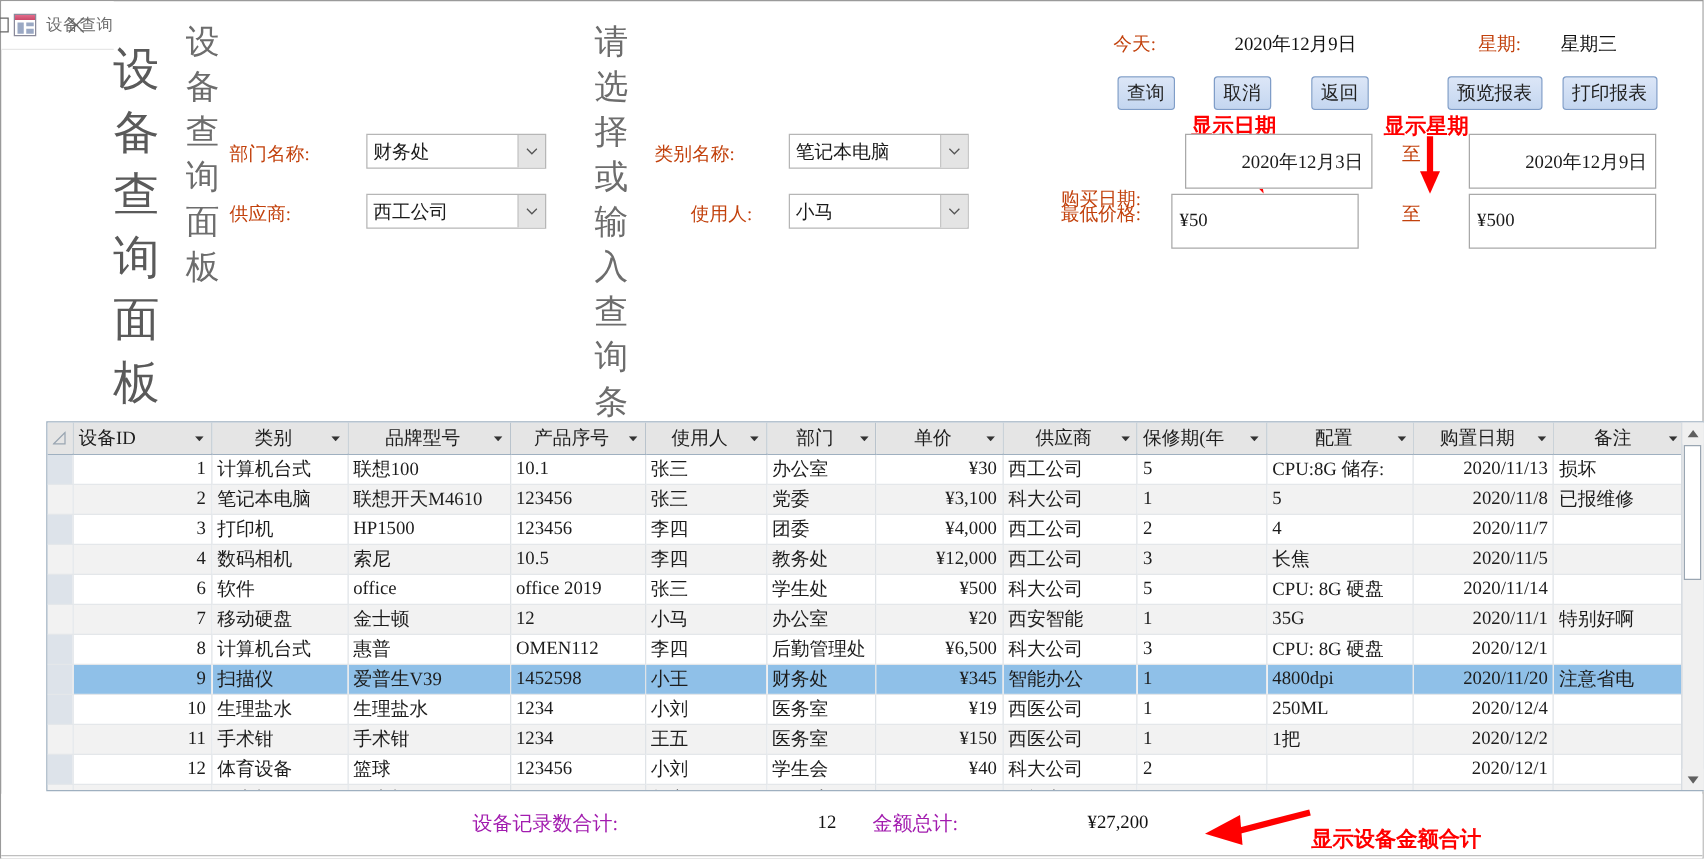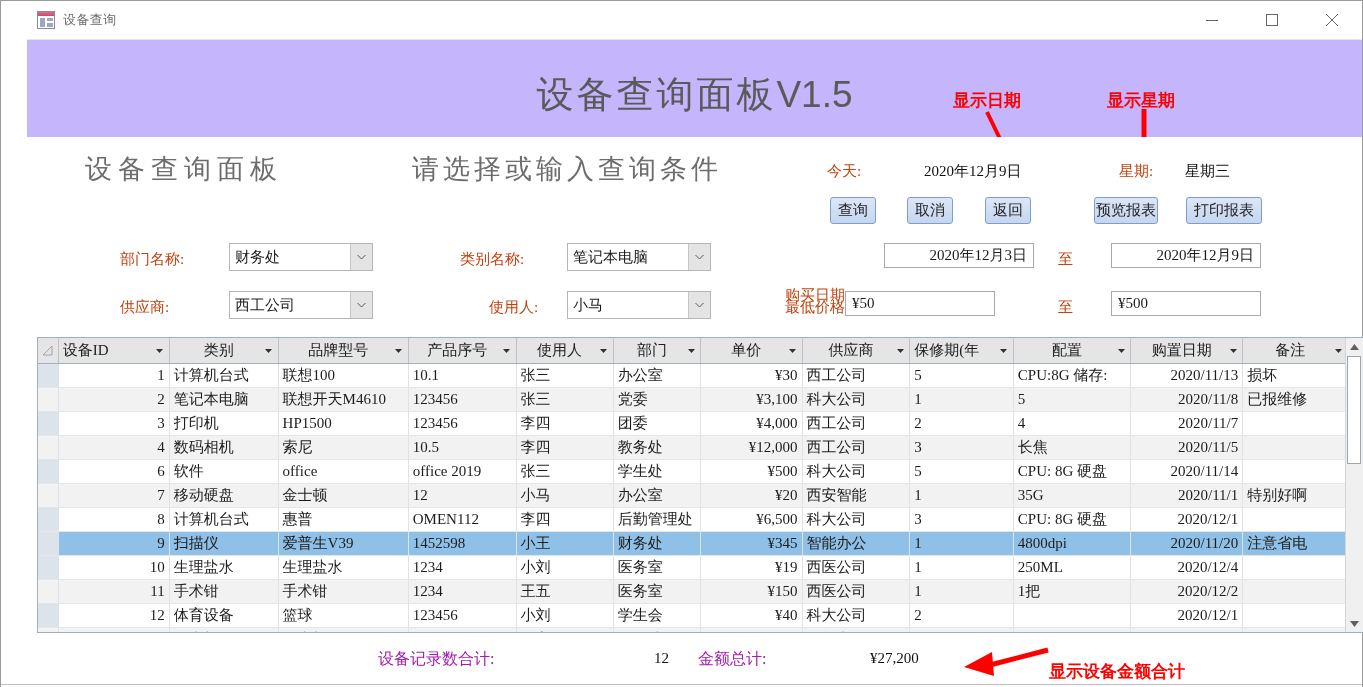--- a/index.html
+++ b/index.html
@@ -15,22 +15,21 @@
     color: #000;
   }
   .app-window {
     width: 1363px;
     height: 687px;
     position: relative;
     background: #ffffff;
     box-sizing: border-box;
     border: 1px solid #9a9a9a;
     display: flex;
-    flex-direction: column;
-    padding-left: 26px;
+    flex-direction: row;
   }
 
   
   .titlebar {
     height: 38px;
     min-height: 38px;
     background: #ffffff;
     display: flex;
     align-items: center;
     position: relative;
@@ -165,21 +164,21 @@
   .combo .arrow {
     width: 21px;
     background: #e4e4e4;
     border-left: 1px solid #c6c6c6;
     display: flex; align-items: center; justify-content: center;
   }
   .combo .arrow svg { display: block; }
 
   .txtbox {
     position: absolute;
-    height: 25px;
+    height: 44px;
     box-sizing: border-box;
     border: 1px solid #a9a9a9;
     background: #ffffff;
     display: flex;
     align-items: center;
     font-size: 15px;
     color: #1a1a1a;
     padding: 0 6px;
     white-space: nowrap;
   }
@@ -395,21 +394,21 @@
     <div class="head-label-2" style="top:14px;">请选择或输入查询条件</div>
 
     <div class="fld-label" style="left:800px; top:25px;">今天:</div>
     <div class="today-val" style="left:897px; top:25px;">2020年12月9日</div>
     <div class="fld-label" style="left:1092px; top:25px;">星期:</div>
     <div class="today-val" style="left:1158px; top:25px;">星期三</div>
 
     <div class="btn" style="left:803px; top:60px; width:46px;">查询</div>
     <div class="btn" style="left:880px; top:60px; width:46px;">取消</div>
     <div class="btn" style="left:958px; top:60px; width:46px;">返回</div>
-    <div class="btn" style="left:1067px; top:60px; width:64px;">预览报表</div>
+    <div class="btn" style="left:1067px; top:60px; width:76px;">预览报表</div>
     <div class="btn" style="left:1159px; top:60px; width:76px;">打印报表</div>
 
     <div class="fld-label" style="left:93px; top:113px;">部门名称:</div>
     <div class="combo" style="left:202px; top:106px; width:144px;">
       <div class="val">财务处</div>
       <div class="arrow">
         <svg width="9" height="6" viewBox="0 0 9 6">
             <path d="M0.5 1 L4.5 5 L8.5 1" fill="none" stroke="#555" stroke-width="1"></path>
           </svg>
       </div>
@@ -444,21 +443,21 @@
     <div class="combo" style="left:540px; top:154px; width:144px;">
       <div class="val">小马</div>
       <div class="arrow">
         <svg width="9" height="6" viewBox="0 0 9 6">
             <path d="M0.5 1 L4.5 5 L8.5 1" fill="none" stroke="#555" stroke-width="1"></path>
           </svg>
       </div>
     </div>
 
     <div class="fld-label" style="left:758px; top:161px;">最低价格:</div>
-    <div class="txtbox" style="left:818px; top:154px; width:150px;">¥50</div>
+    <div class="txtbox" style="left:846px; top:154px; width:150px;">¥50</div>
     <div class="fld-label" style="left:1031px; top:161px;">至</div>
     <div class="txtbox" style="left:1084px; top:154px; width:150px;">¥500</div>
   </div>
 
   <div class="sheet-wrap">
     <div class="sheet-scroll">
       <table class="grid">
         <colgroup>
           <col style="width:19px">
           <col style="width:104px">

